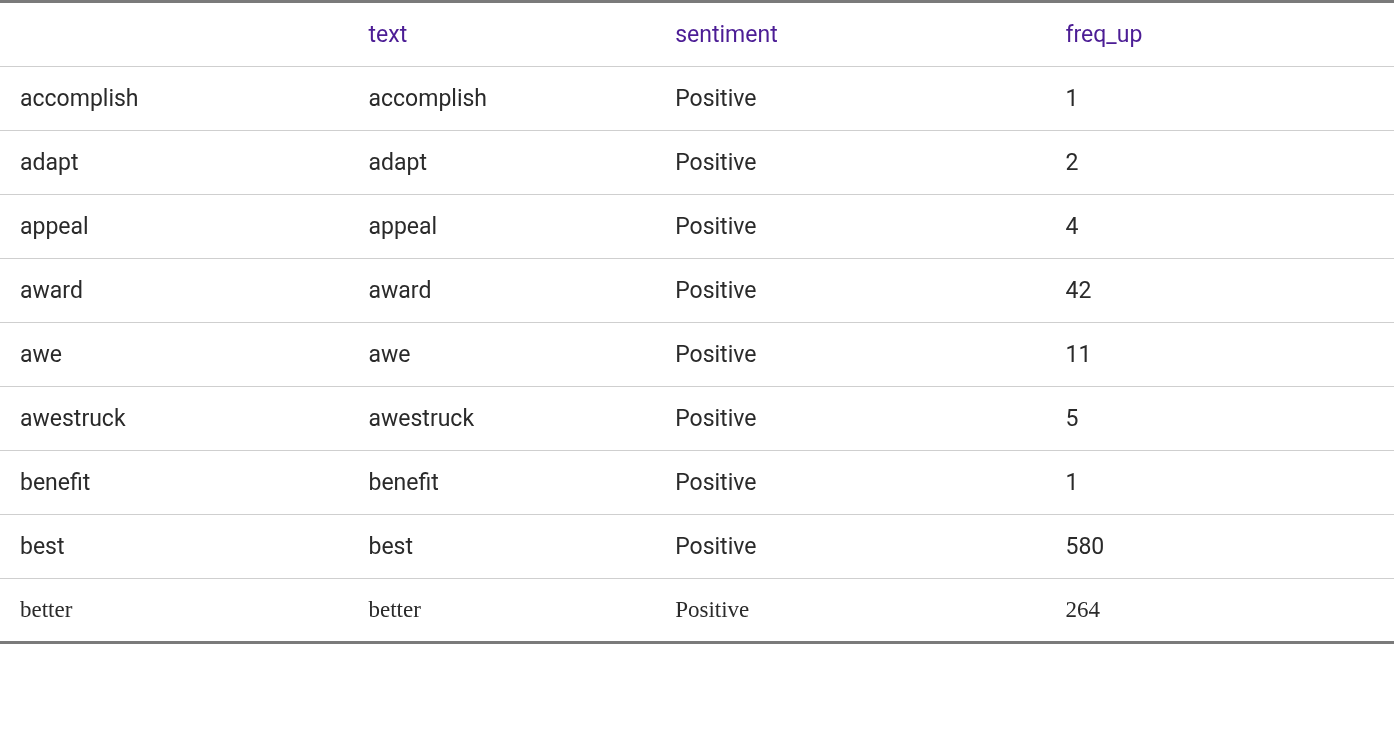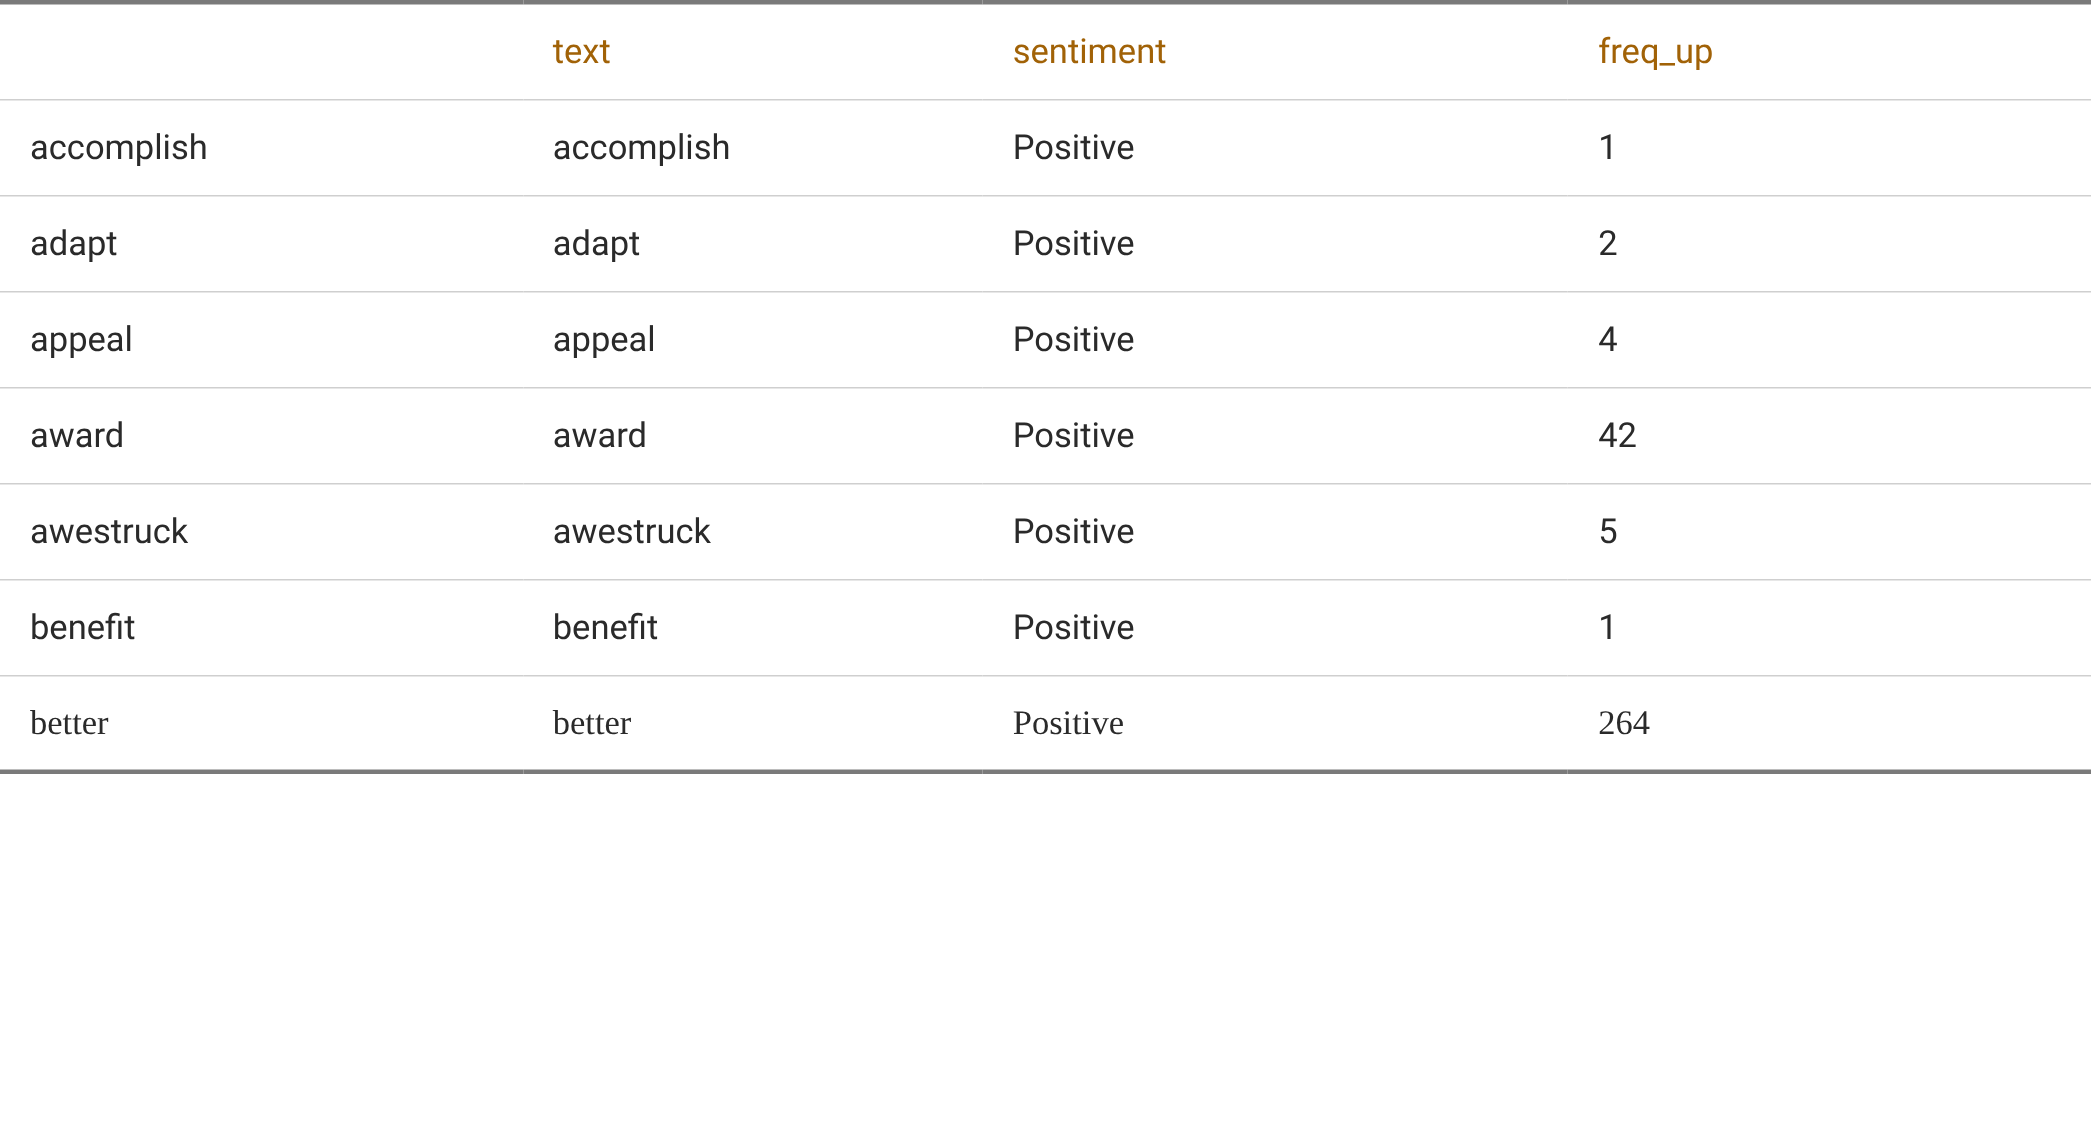--- a/index.html
+++ b/index.html
@@ -31,21 +31,21 @@
       border-bottom: 3px solid #7a7a7a;
       font-family: Liberation Serif, serif;
     }
     th, td {
       text-align: left;
       font-weight: 400;
       padding: 18px 0 18px 20px;
       vertical-align: middle;
     }
     th {
-      color: #a16207;
+      color: #4c1d95;
       font-weight: 400;
     }
     col.col-rowhead { width: 25%; }
     col.col-text { width: 22%; }
     col.col-sentiment { width: 28%; }
     col.col-freq { width: 25%; }
   </style>
 </head>
 <body>
 
@@ -83,31 +83,43 @@
       <td>Positive</td>
       <td>4</td>
     </tr>
     <tr>
       <td>award</td>
       <td>award</td>
       <td>Positive</td>
       <td>42</td>
     </tr>
     <tr>
+      <td>awe</td>
+      <td>awe</td>
+      <td>Positive</td>
+      <td>11</td>
+    </tr>
+    <tr>
       <td>awestruck</td>
       <td>awestruck</td>
       <td>Positive</td>
       <td>5</td>
     </tr>
     <tr>
       <td>benefit</td>
       <td>benefit</td>
       <td>Positive</td>
       <td>1</td>
     </tr>
     <tr>
+      <td>best</td>
+      <td>best</td>
+      <td>Positive</td>
+      <td>580</td>
+    </tr>
+    <tr>
       <td>better</td>
       <td>better</td>
       <td>Positive</td>
       <td>264</td>
     </tr>
   </tbody>
 </table>
 
 </body></html>

